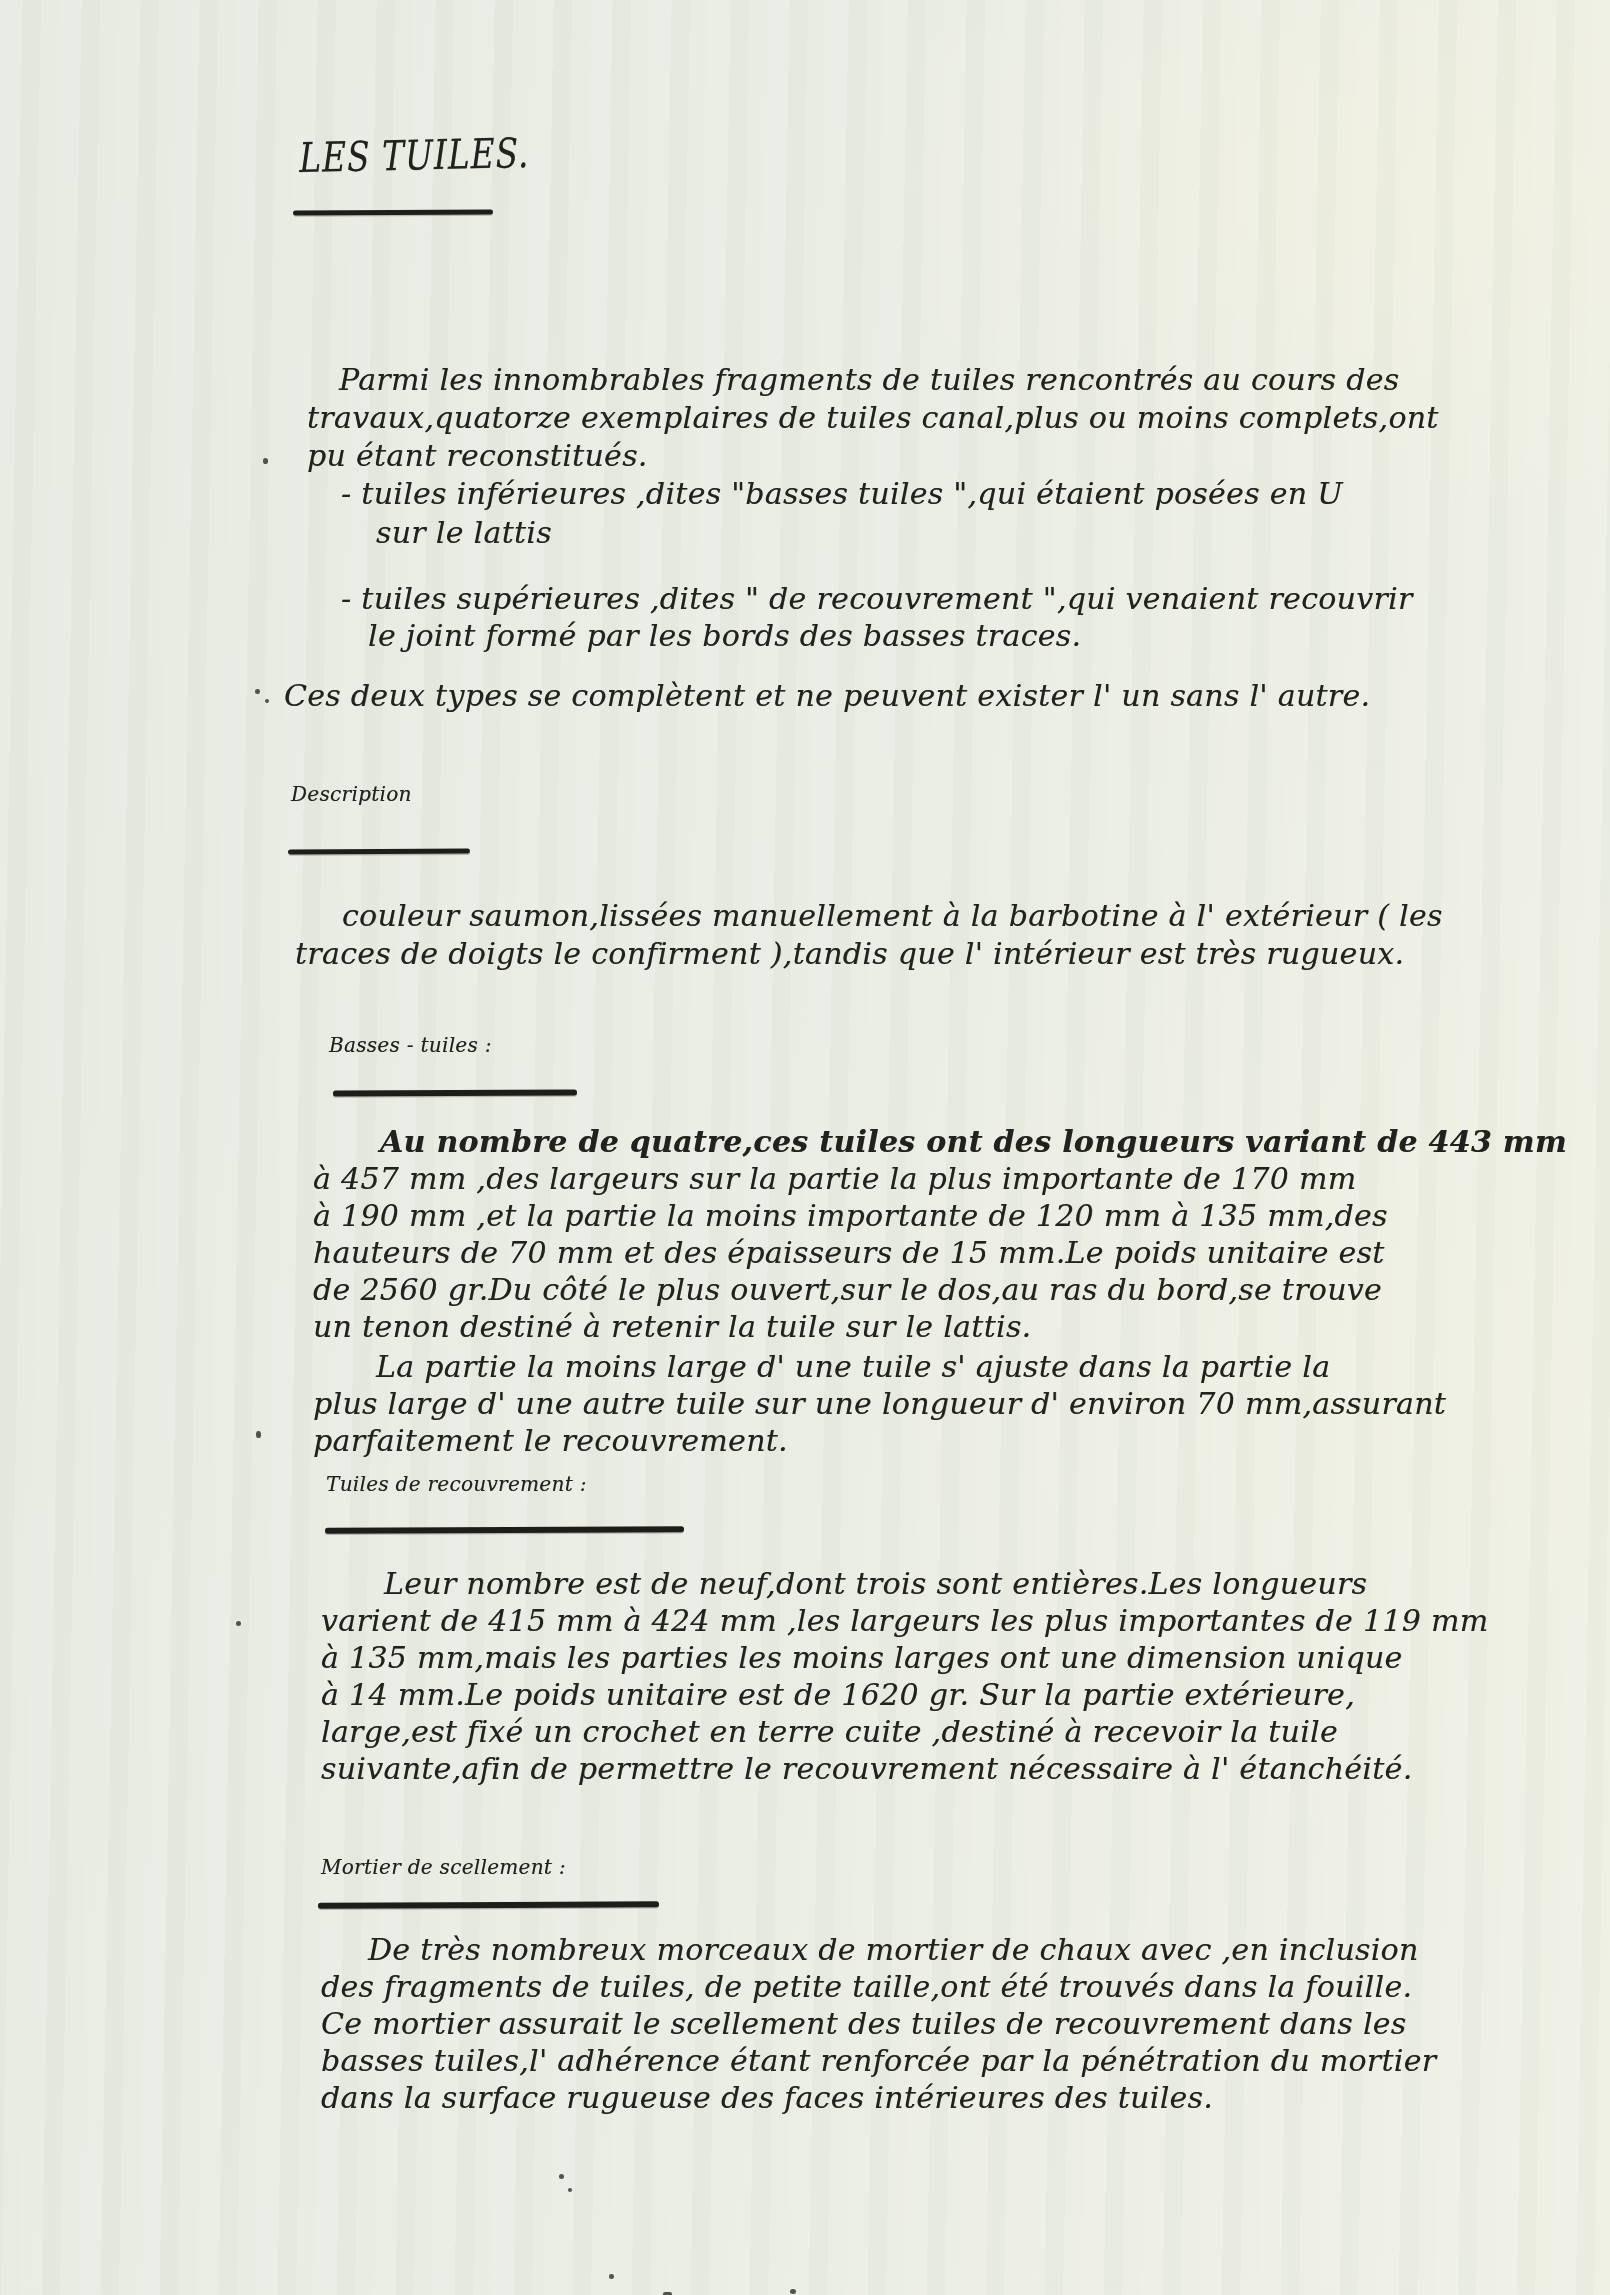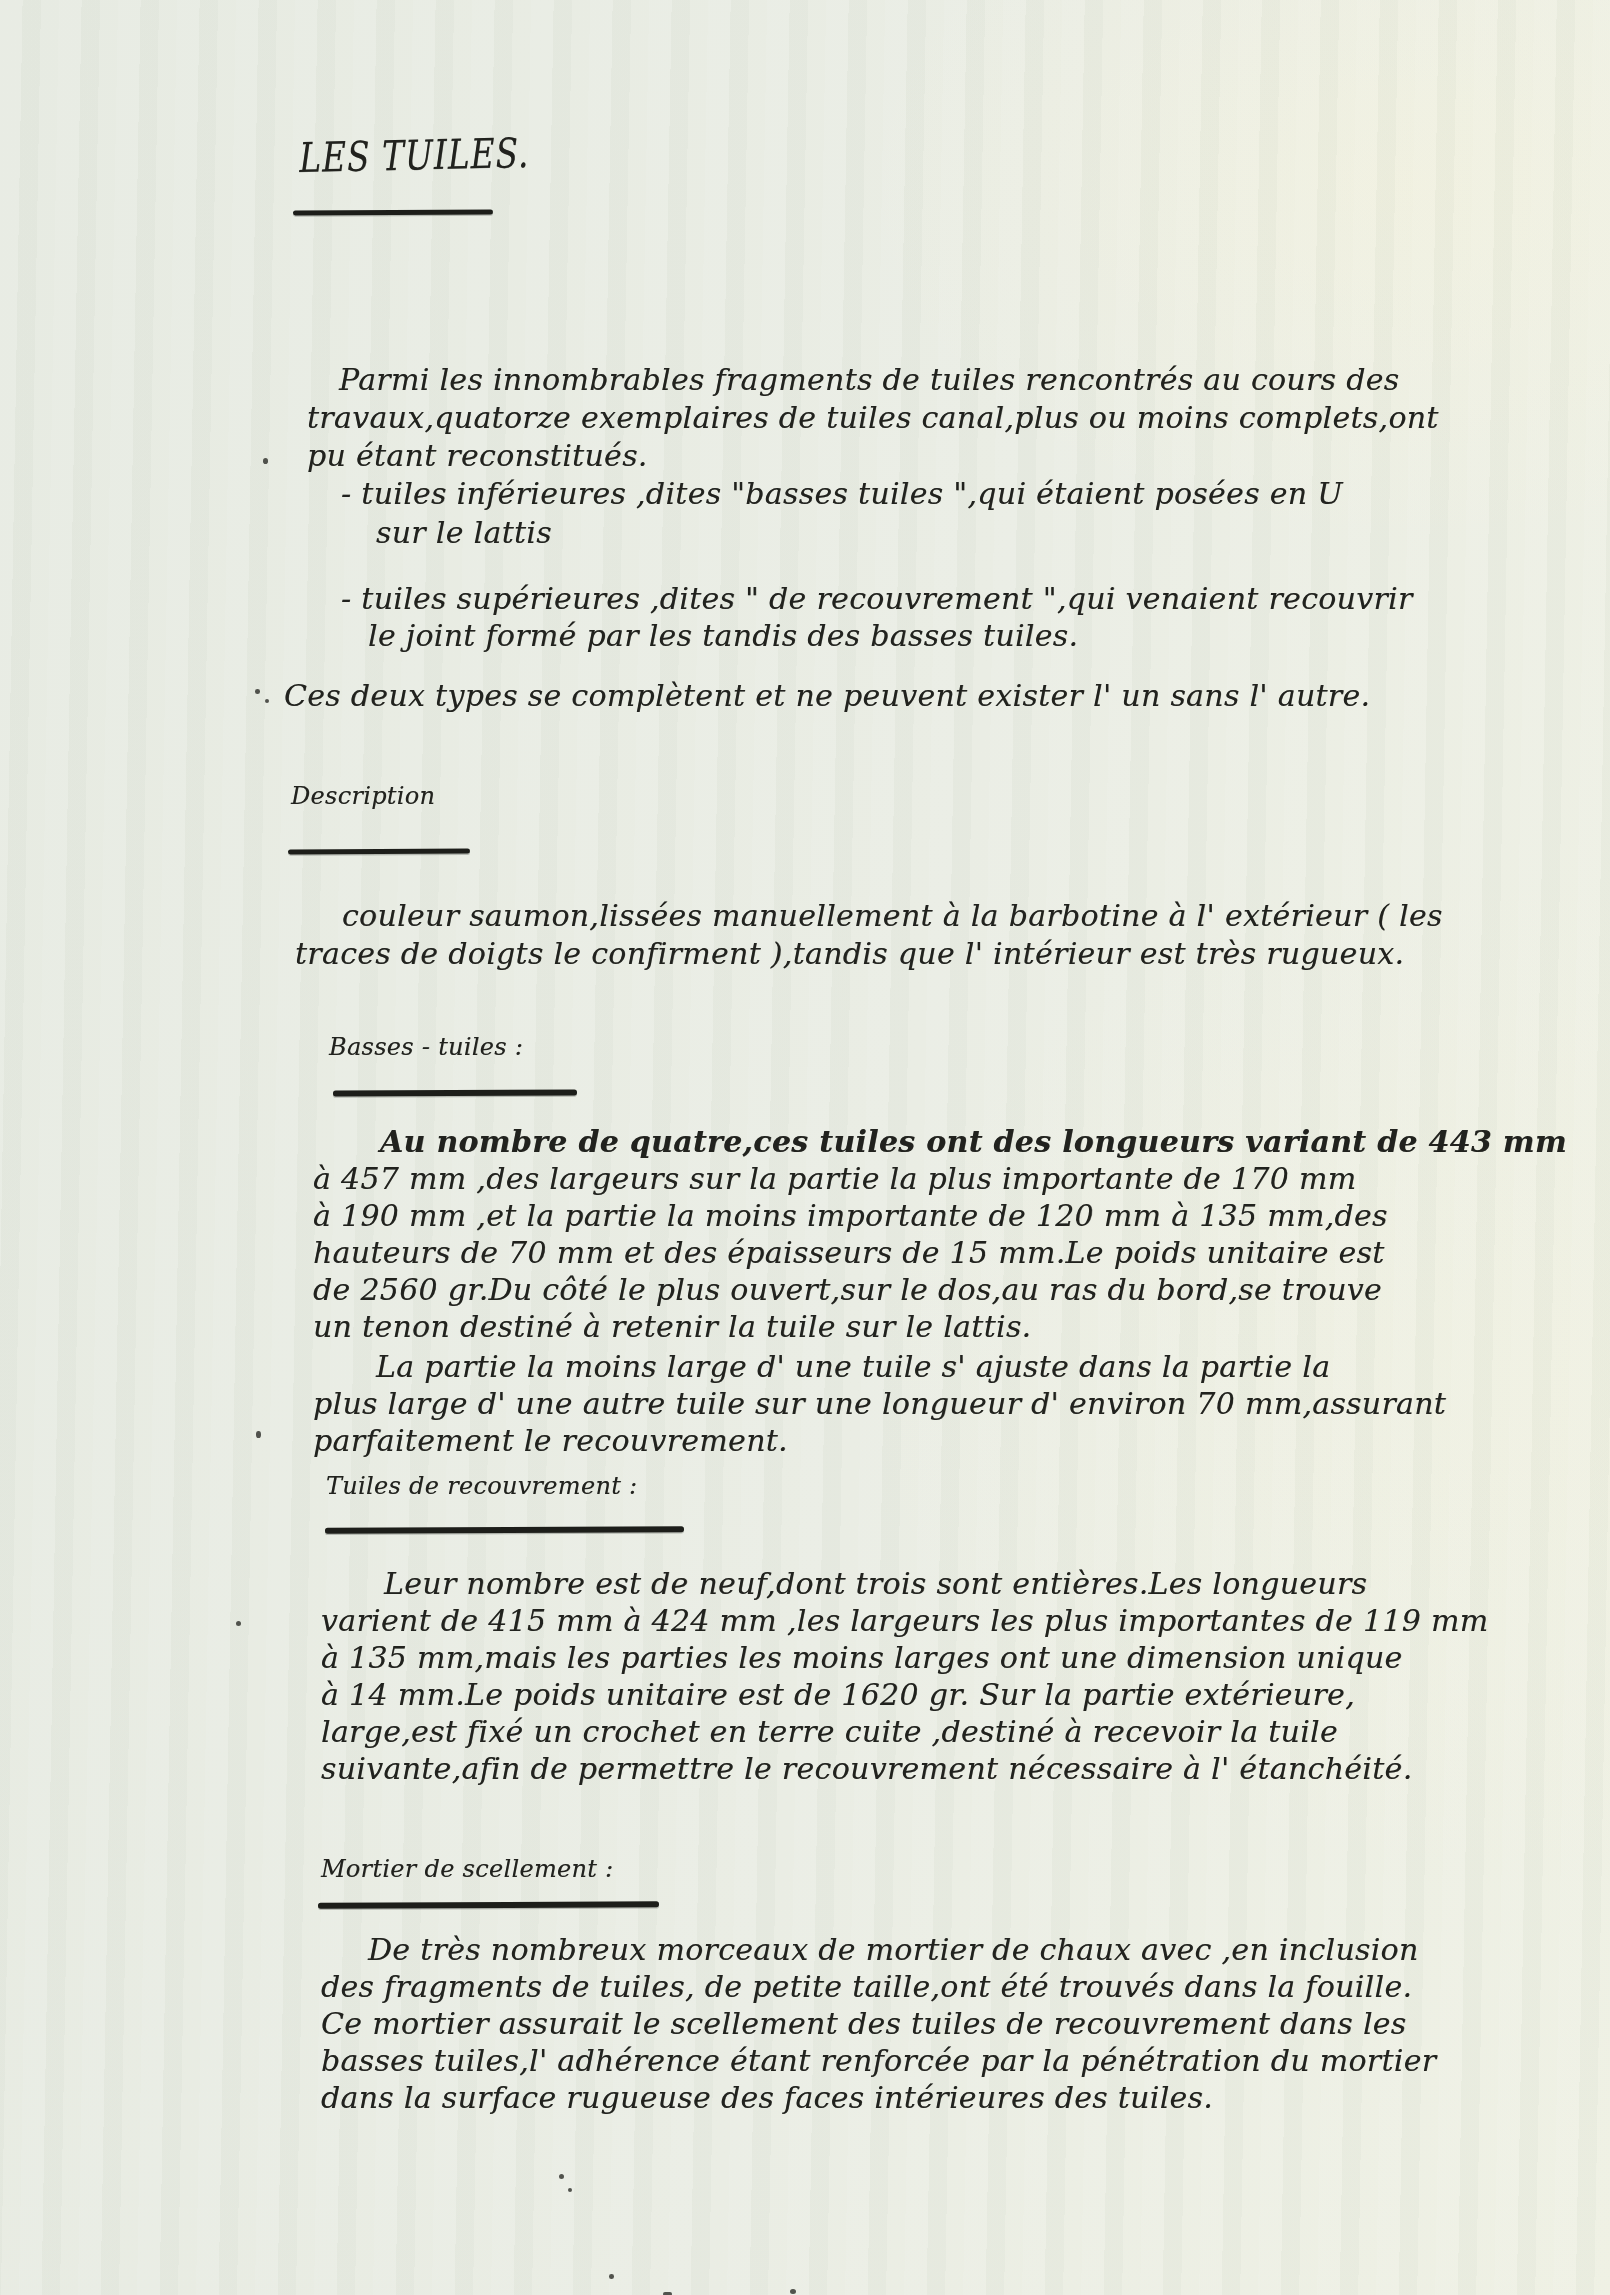--- a/index.html
+++ b/index.html
@@ -33,21 +33,21 @@
   .ind95  .line:first-child { padding-left:63px; }
   .ind100 .line:first-child { padding-left:67px;font-weight:bold; }
   .hang52 .line + .line { padding-left:35px; }
   .hang40 .line + .line { padding-left:27px; }
   .title {
     position:absolute; left:299px; top:134px;
     font-size:41px; letter-spacing:1.3px;
     transform:scaleX(.80) rotate(-1deg); transform-origin:left top;
     white-space:nowrap;
   }
-  .heading { position:absolute; font-size:24px; letter-spacing:0.3px; white-space:nowrap; }
+  .heading { position:absolute; font-size:20px; letter-spacing:0.3px; white-space:nowrap; }
   .rule {
     position:absolute; background:#1d1e1a; border-radius:2.7px;
     transform:rotate(-.25deg); box-shadow:0 1.3px 0 rgba(29,30,26,.25);
   }
   .speck { position:absolute; background:#2b2c27; border-radius:50%; opacity:.8; }
 </style>
 </head>
 <body>
 
 <div class="page">
@@ -60,21 +60,21 @@
       <div class="line">travaux,quatorze exemplaires de tuiles canal,plus ou moins complets,ont</div>
       <div class="line">pu étant reconstitués.</div>
     </div>
 
   <div class="block lh59 hang52" style="left:341px; top:474px;">
       <div class="line">- tuiles inférieures ,dites "basses tuiles ",qui étaient posées en U</div>
       <div class="line">sur le lattis</div>
     </div>
   <div class="block lh56 hang40" style="left:341px; top:580px;">
       <div class="line">- tuiles supérieures ,dites " de recouvrement ",qui venaient recouvrir</div>
-      <div class="line">le joint formé par les tandis des basses tuiles.</div>
+      <div class="line">le joint formé par les bords des basses traces.</div>
     </div>
 
   <div class="block" style="left:284px; top:677px;">
       <div class="line">Ces deux types se complètent et ne peuvent exister l' un sans l' autre.</div>
     </div>
 
   <div class="heading" style="left:291px; top:782px;">Description</div>
   <div class="rule" style="left:288px; top:849px; width:182px; height:5.3px;"></div>
   <div class="block ind70" style="left:295px; top:897px;">
       <div class="line">couleur saumon,lissées manuellement à la barbotine à l' extérieur ( les</div>

